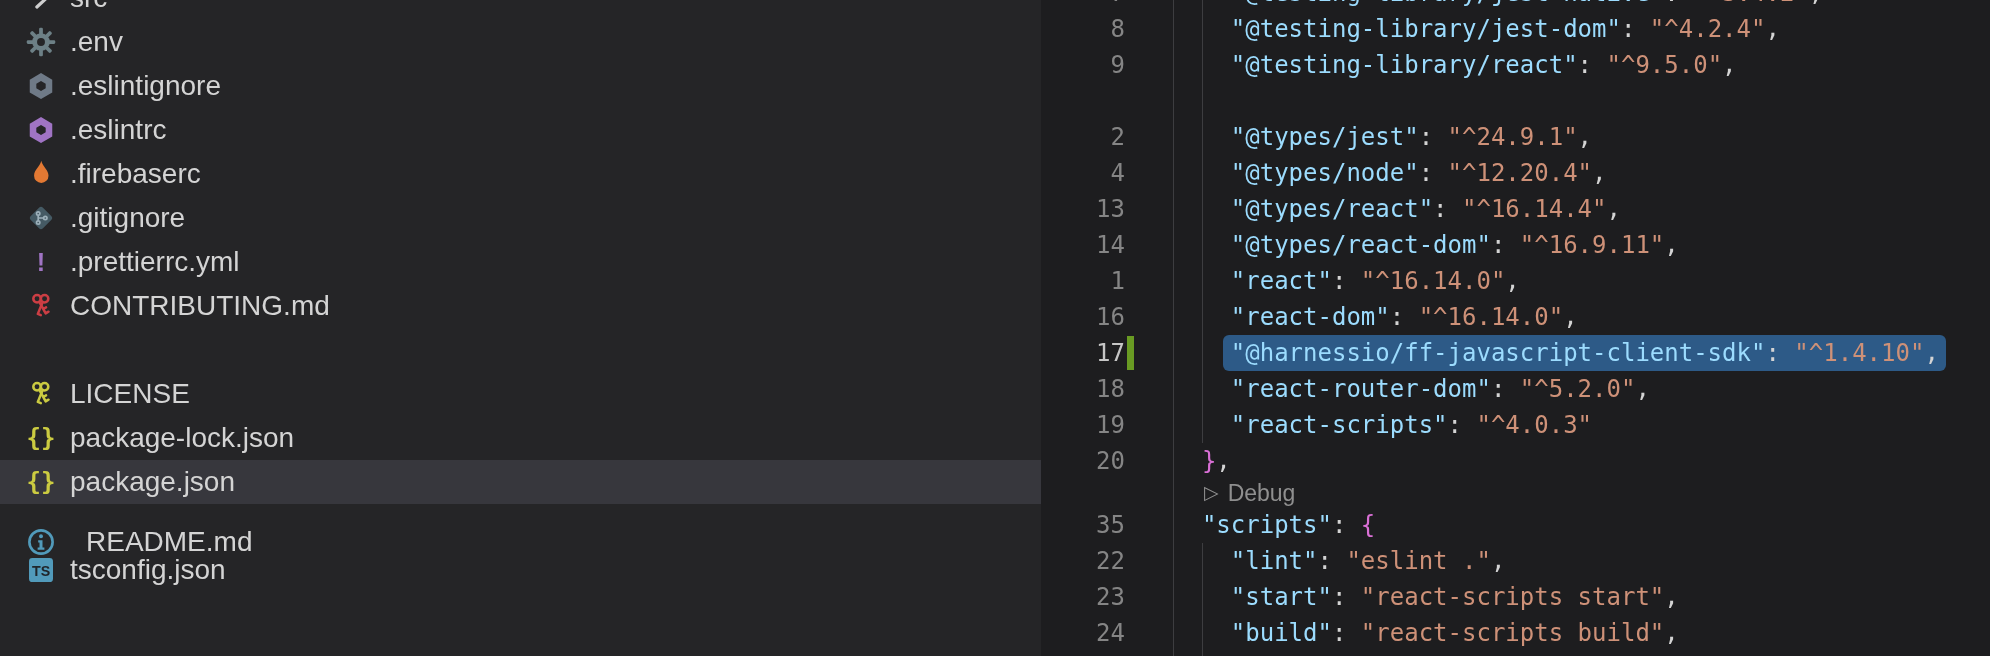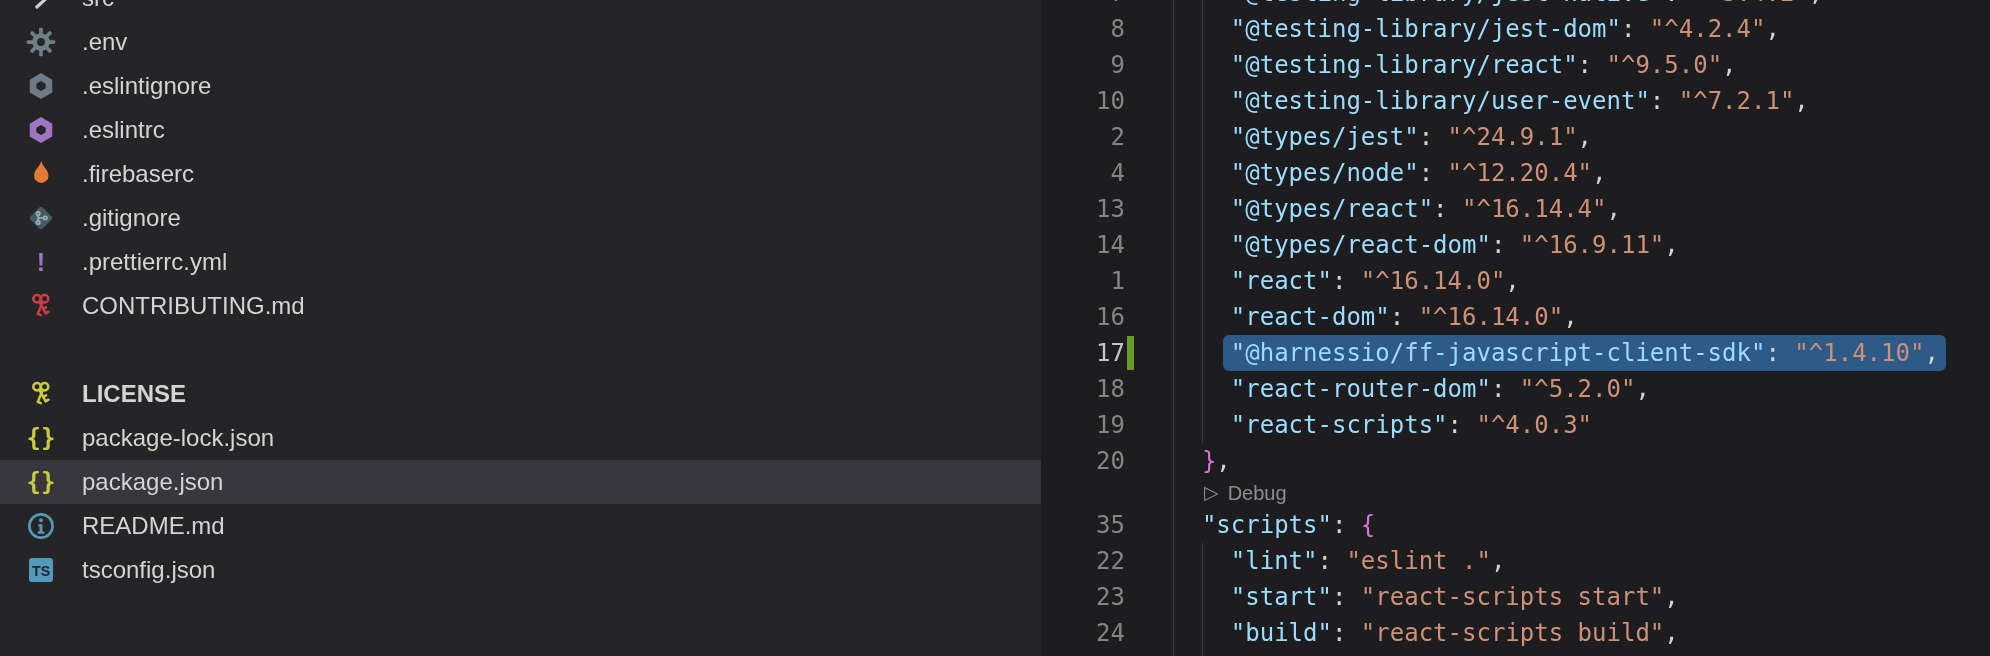--- a/index.html
+++ b/index.html
@@ -11,38 +11,38 @@
   }
   *{box-sizing:border-box;margin:0;padding:0}
   html,body{width:1990px;height:656px;overflow:hidden}
   body{position:relative;background:var(--editorBg);font-family:"Liberation Sans","DejaVu Sans",sans-serif}
 
   
   #sidebar{position:absolute;left:0;top:0;width:1041px;height:656px;background:var(--sidebarBg);overflow:hidden}
   .srow{position:absolute;left:0;width:1041px;height:44px;display:flex;align-items:center;padding-left:26px;cursor:pointer}
   .srow.selected{background:var(--sidebarSelected)}
   .sicon{width:30px;height:30px;flex:0 0 30px;display:flex;align-items:center;justify-content:center}
-  .slabel{margin-left:26px;font-size:24px;color:var(--sidebarText);white-space:nowrap}
+  .slabel{margin-left:14px;font-size:28px;color:var(--sidebarText);white-space:nowrap}
 
   
   #editor{position:absolute;left:1041px;top:0;width:949px;height:656px;background:var(--editorBg);overflow:hidden}
   .guide{position:absolute;width:1px;background:var(--guide)}
   .crow{position:absolute;left:0;width:100%;height:36px}
   .ln{position:absolute;left:0;top:0;width:84px;height:36px;text-align:right;
       font:24px/36px "DejaVu Sans Mono","Liberation Mono",monospace;color:var(--lineNumber)}
   .ln.active{color:var(--lineNumberActive)}
   .added{position:absolute;left:86px;top:1px;width:7px;height:34px;background:var(--gutterAdded)}
   .code{position:absolute;left:132px;top:0;height:36px;white-space:pre;z-index:1;
         font:24px/36px "DejaVu Sans Mono","Liberation Mono",monospace;color:var(--punct)}
   .tok-key{color:var(--key)} .tok-string{color:var(--string)}
   .tok-punct{color:var(--punct)} .tok-brace{color:var(--brace)}
   .selbox{position:absolute;height:36px;top:0;border-radius:6px;background:var(--selection);z-index:0}
   #codelens{position:absolute;left:163px;height:28px;display:flex;align-items:center;gap:9px;cursor:pointer}
   #codelens .play{font-size:19px;color:var(--lens);line-height:28px}
-  #codelens .lenslabel{font-size:20px;color:var(--lens);line-height:28px}
+  #codelens .lenslabel{font-size:23px;color:var(--lens);line-height:28px}
 </style>
 </head>
 <body>
 
 <div id="sidebar">
     <div class="srow" style="top: -24px;">
       <span class="sicon">
         <svg width="30" height="30" viewBox="0 0 16 16" xmlns="http://www.w3.org/2000/svg">
           <path d="M5.8 3.2 L11 8 L5.8 12.8" fill="none" stroke="#cfcfcf" stroke-width="1.7" stroke-linecap="round" stroke-linejoin="round"></path>
         </svg>
@@ -118,21 +118,21 @@
           <g stroke="#cc3e44" stroke-width="1.35" fill="none" stroke-linecap="round">
             <circle cx="5.9" cy="4.1" r="2"></circle>
             <path d="M7.1 5.8 L10.5 11.9 M10.5 11.9 l1.5 -0.85 M9.2 9.6 l1.5 -0.85"></path>
             <circle cx="9.9" cy="4.1" r="2"></circle>
             <path d="M8.9 5.9 L6.3 12.2 M6.3 12.2 l1.6 0.65"></path>
           </g>
         </svg>
       </span>
       <span class="slabel">CONTRIBUTING.md</span>
     </div>
-    <div class="srow" style="top: 372px; font-weight: bold;">
+    <div class="srow" style="top: 372px;">
       <span class="sicon">
         <svg width="30" height="30" viewBox="0 0 16 16" xmlns="http://www.w3.org/2000/svg">
           <g stroke="#cbcb41" stroke-width="1.35" fill="none" stroke-linecap="round">
             <circle cx="5.9" cy="4.1" r="2"></circle>
             <path d="M7.1 5.8 L10.5 11.9 M10.5 11.9 l1.5 -0.85 M9.2 9.6 l1.5 -0.85"></path>
             <circle cx="9.9" cy="4.1" r="2"></circle>
             <path d="M8.9 5.9 L6.3 12.2 M6.3 12.2 l1.6 0.65"></path>
           </g>
         </svg>
       </span>
@@ -147,21 +147,21 @@
       <span class="slabel">package-lock.json</span>
     </div>
     <div class="srow selected" style="top: 460px;">
       <span class="sicon">
         <svg width="30" height="30" viewBox="0 0 16 16" xmlns="http://www.w3.org/2000/svg">
           <text x="8" y="12.2" font-size="12.8" font-weight="700" fill="#cbcb41" text-anchor="middle" font-family="DejaVu Sans Mono, Liberation Mono, monospace">{}</text>
         </svg>
       </span>
       <span class="slabel">package.json</span>
     </div>
-    <div class="srow" style="top: 504px;">
+    <div class="srow" style="top: 520px; gap: 16px;">
       <span class="sicon">
         <svg width="30" height="30" viewBox="0 0 16 16" xmlns="http://www.w3.org/2000/svg">
           <g fill="#519aba">
             <circle cx="8" cy="8" r="6.2" fill="none" stroke="#519aba" stroke-width="1.4"></circle>
             <circle cx="8" cy="4.9" r="1.05"></circle>
             <path d="M6.5 7.1 h2.3 v3.8 h1 v1.2 H6.2 v-1.2 h1 V8.3 h-0.7 Z"></path>
           </g>
         </svg>
       </span>
       <span class="slabel">README.md</span>
@@ -190,24 +190,20 @@
       <span class="code"><span>    </span><span class="tok-key">"@testing-library/jest-native"</span><span class="tok-punct">: </span><span class="tok-string">"^3.4.2"</span><span class="tok-punct">,</span></span>
     </div>
     <div class="crow" style="top: 11px;">
       <span class="ln">8</span>
       <span class="code"><span>    </span><span class="tok-key">"@testing-library/jest-dom"</span><span class="tok-punct">: </span><span class="tok-string">"^4.2.4"</span><span class="tok-punct">,</span></span>
     </div>
     <div class="crow" style="top: 47px;">
       <span class="ln">9</span>
       <span class="code"><span>    </span><span class="tok-key">"@testing-library/react"</span><span class="tok-punct">: </span><span class="tok-string">"^9.5.0"</span><span class="tok-punct">,</span></span>
     </div>
-    <div class="crow" style="top: 83px;">
-      <span class="ln">10</span>
-      <span class="code"><span>    </span><span class="tok-key">"@testing-library/user-event"</span><span class="tok-punct">: </span><span class="tok-string">"^7.2.1"</span><span class="tok-punct">,</span></span>
-    </div>
     <div class="crow" style="top: 119px;">
       <span class="ln">2</span>
       <span class="code"><span>    </span><span class="tok-key">"@types/jest"</span><span class="tok-punct">: </span><span class="tok-string">"^24.9.1"</span><span class="tok-punct">,</span></span>
     </div>
     <div class="crow" style="top: 155px;">
       <span class="ln">4</span>
       <span class="code"><span>    </span><span class="tok-key">"@types/node"</span><span class="tok-punct">: </span><span class="tok-string">"^12.20.4"</span><span class="tok-punct">,</span></span>
     </div>
     <div class="crow" style="top: 191px;">
       <span class="ln">13</span>

